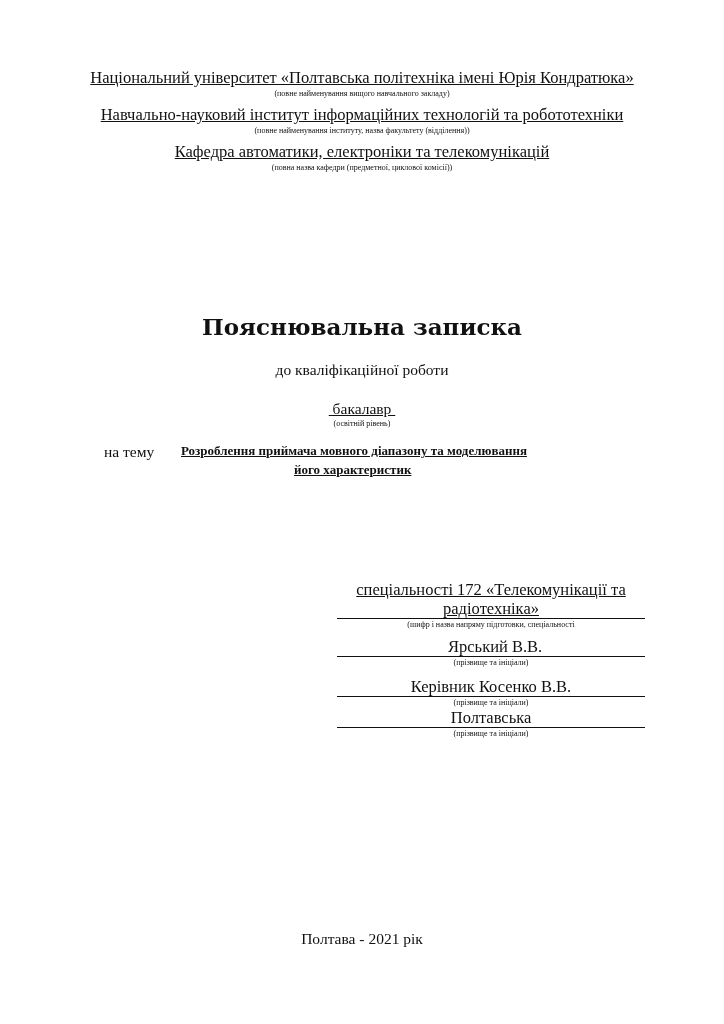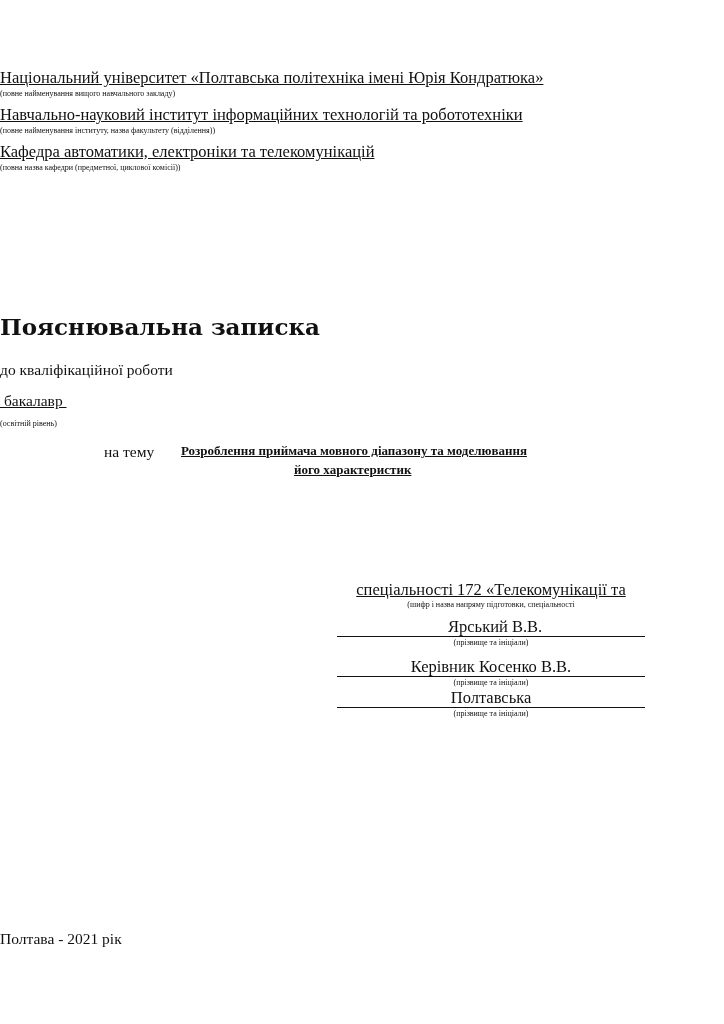--- a/index.html
+++ b/index.html
@@ -1,19 +1,19 @@
 <!DOCTYPE html>
 <html><head>
   <meta charset="utf-8">
   <style>
     html, body { margin: 0; padding: 0; background: #ffffff; }
     body { width: 724px; height: 1024px; position: relative; overflow: hidden;
            font-family: "Liberation Serif", serif; color: #111; }
     .abs { position: absolute; text-align: center; }
-    .center { left: 0; width: 724px; text-align: left; }
+    .center { left: 0; width: 724px; text-align: center; }
     .hdr { font-size: 16.5px; text-decoration: underline; white-space: nowrap; }
     .note { font-size: 8px; white-space: nowrap; }
     .title { font-family: "DejaVu Serif", serif; font-weight: bold; font-size: 23px; }
     .sub { font-size: 15.5px; }
     .lvl { font-size: 15.5px; text-decoration: underline; }
     .topic-label { font-size: 15.5px; }
     .topic { font-size: 13px; font-weight: bold; text-decoration: underline; white-space: nowrap; }
     .right-block { left: 337px; width: 308px; }
     .line { font-size: 16.5px; white-space: nowrap; line-height: 19px; }
     .u { text-decoration: underline; }
@@ -30,29 +30,30 @@
   <div class="abs center note" style="top:89px;">(повне найменування вищого навчального закладу)</div>
 
   <div class="abs center hdr" style="top:105px;">Навчально-науковий інститут інформаційних технологій та робототехніки</div>
   <div class="abs center note" style="top:126px;">(повне найменування інституту, назва факультету (відділення))</div>
 
   <div class="abs center hdr" style="top:142px;">Кафедра автоматики, електроніки та телекомунікацій</div>
   <div class="abs center note" style="top:163px;">(повна назва кафедри (предметної, циклової комісії))</div>
 
   <div class="abs center title" style="top:313px;">Пояснювальна записка</div>
   <div class="abs center sub" style="top:361px;">до кваліфікаційної роботи</div>
-  <div class="abs center lvl" style="top:392px; white-space:pre;"> бакалавр </div>
+  <div class="abs center lvl" style="top:400px; white-space:pre;"> бакалавр </div>
   <div class="abs center note" style="top:419px;">(освітній рівень)</div>
 
   <div class="abs topic-label" style="top:443px; left:104px;">на тему</div>
   <div class="abs topic" style="top:443px; left:181px;">Розроблення приймача мовного діапазону та моделювання</div>
   <div class="abs topic" style="top:462px; left:294px;">його характеристик</div>
 
   <div class="abs right-block" style="top:580px;">
     <div class="line u">спеціальності 172 «Телекомунікації та</div>
+    <div class="line u fill">радіотехніка»</div>
     <div class="small" style="margin-top:1px;">(шифр і назва напряму підготовки, спеціальності</div>
 
     <div class="line fill" style="margin-top:8px; white-space:pre;">  Ярський В.В.</div>
     <div class="small" style="margin-top:1px;">(прізвище та ініціали)</div>
 
     <div class="line fill" style="margin-top:10px;">Керівник Косенко В.В.</div>
     <div class="small" style="margin-top:1px;">(прізвище та ініціали)</div>
 
     <div class="line fill" style="margin-top:1px;">Полтавська</div>
     <div class="small" style="margin-top:1px;">(прізвище та ініціали)</div>

